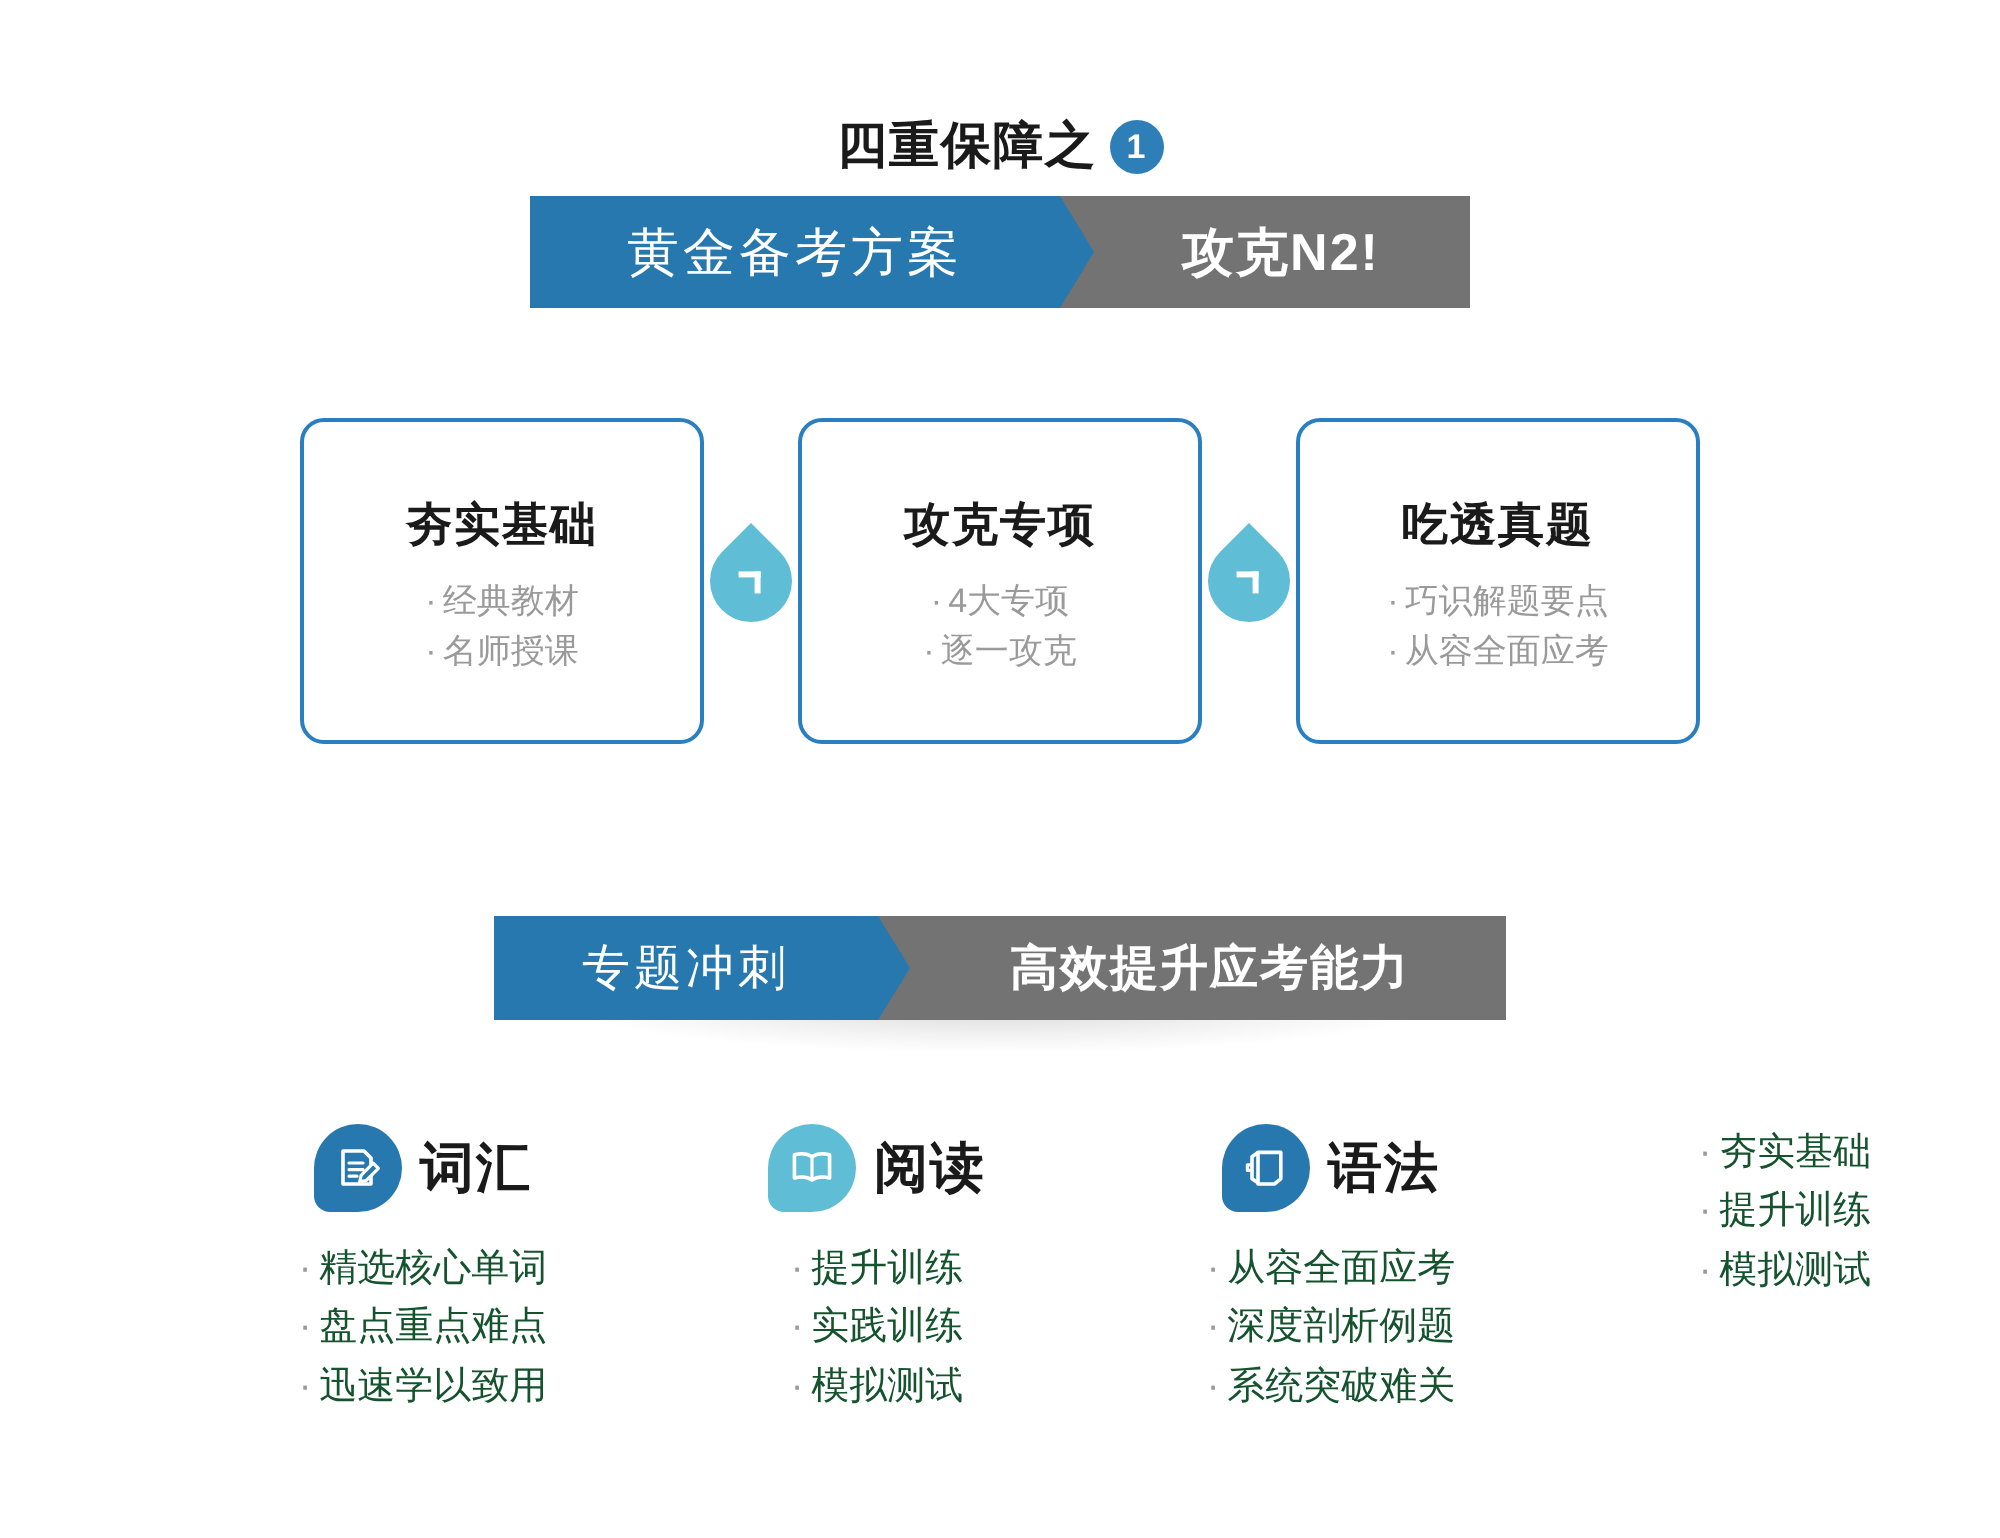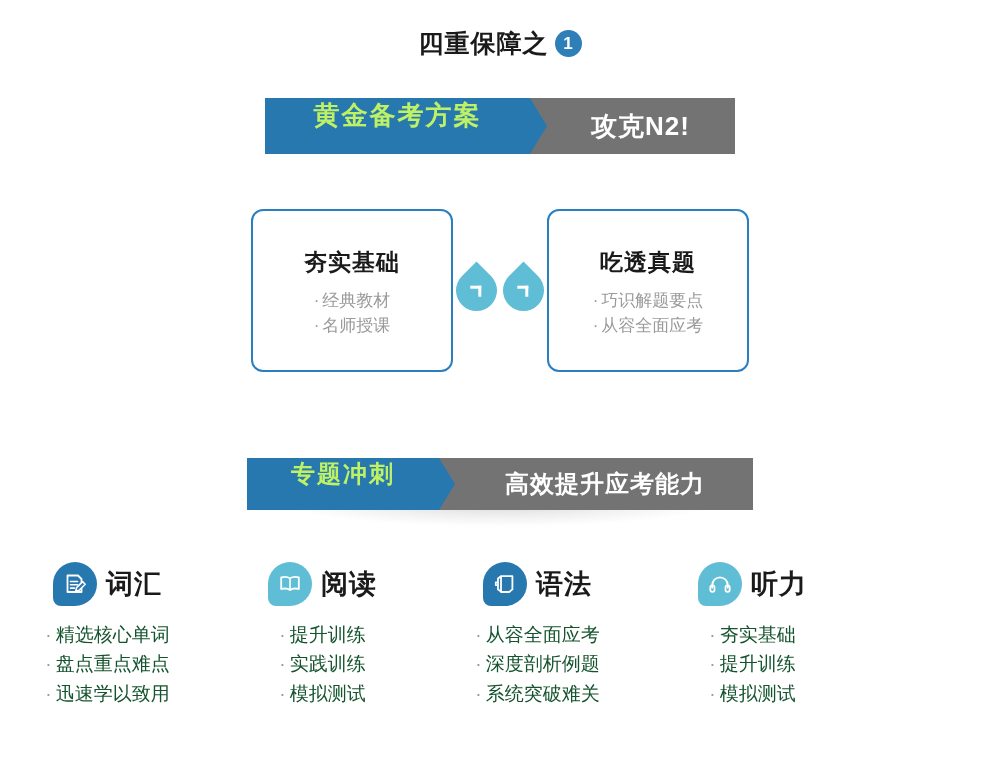--- a/index.html
+++ b/index.html
@@ -16,21 +16,21 @@
   .page {
     position: relative;
     width: 1000px;
     height: 769px;
     background: #ffffff;
   }
 
   
   .headline {
     position: absolute;
-    top: 30px;
+    top: 60px;
     left: 0;
     width: 1000px;
     text-align: center;
     display: flex;
     align-items: center;
     justify-content: center;
     gap: 6px;
   }
   .headline-text {
     font-size: 25px;
@@ -60,24 +60,25 @@
     top: 98px;
     left: 265px;
     width: 470px;
     height: 56px;
     display: flex;
   }
   .banner-left {
     position: relative;
     background: #2878b0;
     display: flex;
-    justify-content: center;
-    color: #bef264;
+    align-items: center;
+    justify-content: center;
+    color: #ffffff;
     font-size: 26px;
-    font-weight: bold;
+    font-weight: normal;
     letter-spacing: 2px;
   }
   .banner-right {
     position: relative;
     background: #737373;
     display: flex;
     align-items: center;
     justify-content: center;
     color: #ffffff;
     font-size: 26px;
@@ -202,22 +203,23 @@
     z-index: 1;
   }
 
   
   .features {
     position: absolute;
     top: 562px;
     left: 0;
     width: 1000px;
     display: flex;
-    justify-content: flex-start;
-    gap: 0;
+    justify-content: flex-end;
+    gap: 12px;
+    padding-left: 40px;
   }
   .feature {
     width: 215px;
     display: flex;
     flex-direction: column;
     align-items: center;
   }
   .feature-head {
     display: flex;
     align-items: center;
@@ -284,20 +286,27 @@
         <li>名师授课</li>
       </ul>
     </div>
 
     <div class="step-gap">
       <div class="arrow-pin">
         <span class="chev"></span>
       </div>
     </div>
 
+    <div class="step-box">
+      <div class="step-title">攻克专项</div>
+      <ul class="step-list">
+        <li>4大专项</li>
+        <li>逐一攻克</li>
+      </ul>
+    </div>
 
     <div class="step-gap">
       <div class="arrow-pin">
         <span class="chev"></span>
       </div>
     </div>
 
     <div class="step-box">
       <div class="step-title">吃透真题</div>
       <ul class="step-list">
@@ -370,30 +379,20 @@
         <span class="feature-title">语法</span>
       </div>
       <ul class="feature-list">
         <li>从容全面应考</li>
         <li>深度剖析例题</li>
         <li>系统突破难关</li>
       </ul>
     </div>
 
     <div class="feature">
-      <div class="feature-head">
-        <span class="feature-icon icon-cyan">
-          <svg width="28" height="26" viewBox="0 0 28 26" aria-hidden="true">
-            <path d="M6.2 16.6 v-2.4 a7.8 7.8 0 0 1 15.6 0 v2.4" fill="none" stroke="#ffffff" stroke-width="1.9" stroke-linecap="round"></path>
-            <rect x="4.3" y="14.4" width="4.2" height="6.4" rx="2.1" fill="none" stroke="#ffffff" stroke-width="1.8"></rect>
-            <rect x="19.5" y="14.4" width="4.2" height="6.4" rx="2.1" fill="none" stroke="#ffffff" stroke-width="1.8"></rect>
-          </svg>
-        </span>
-        <span class="feature-title">听力</span>
-      </div>
       <ul class="feature-list">
         <li>夯实基础</li>
         <li>提升训练</li>
         <li>模拟测试</li>
       </ul>
     </div>
 
   </div>
 
 </div>

